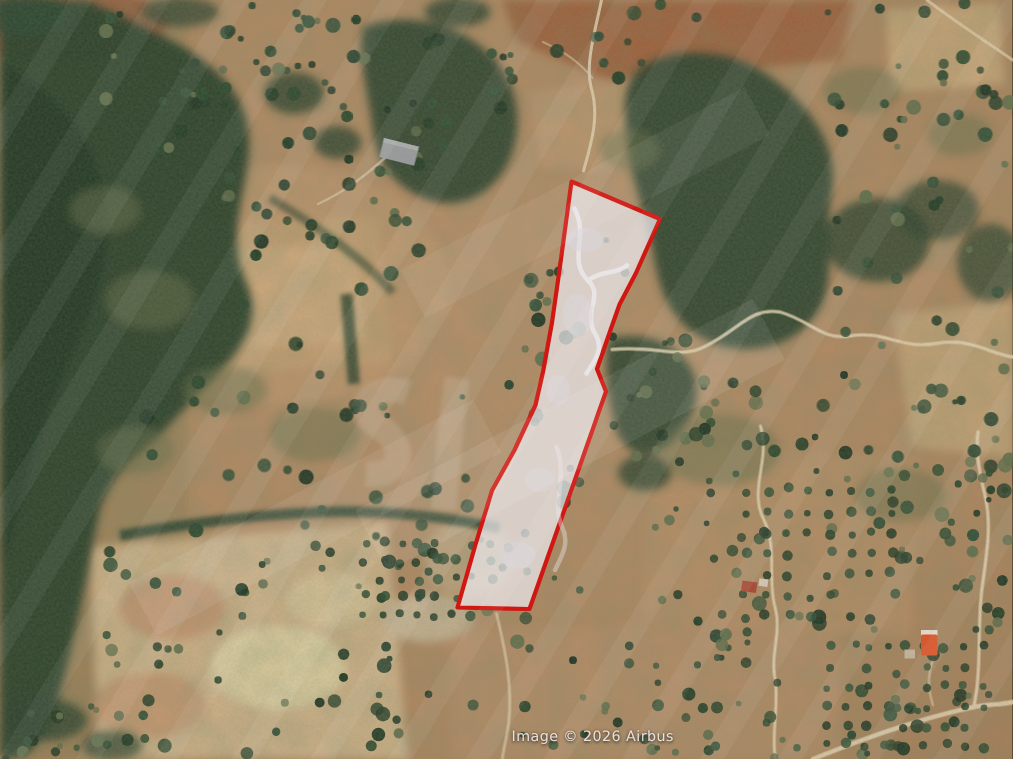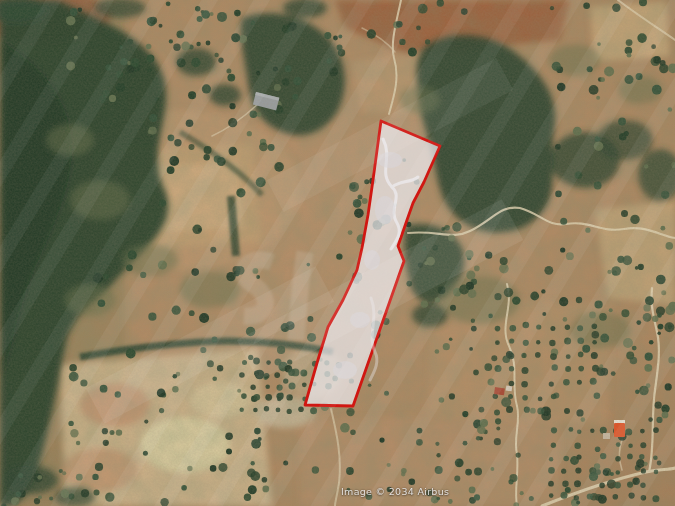--- a/index.html
+++ b/index.html
@@ -771,14 +771,14 @@
     <rect x="230" y="267" width="300" height="46" fill="#fff" opacity=".08" transform="rotate(-28 380 290)"></rect>
     <rect x="80" y="325" width="260" height="40" fill="#fff" opacity=".07" transform="rotate(-28 210 345)"></rect>
     <rect x="260" y="117" width="260" height="36" fill="#fff" opacity=".06" transform="rotate(-28 390 135)"></rect>
     <g stroke="#fff" fill="none" opacity=".12" filter="url(#soft2)">
       <path d="M272,262 C248,254 234,272 252,284 C272,296 270,318 244,316" stroke-width="17"></path>
       <path d="M305,252 C300,282 298,312 296,340" stroke-width="17"></path>
     </g>
   </g>
 </svg>
 
-<div class="attribution">Image © 2034 Airbus</div>
+<div class="attribution">Image © 2026 Airbus</div>
 </div>
 
 </body></html>

